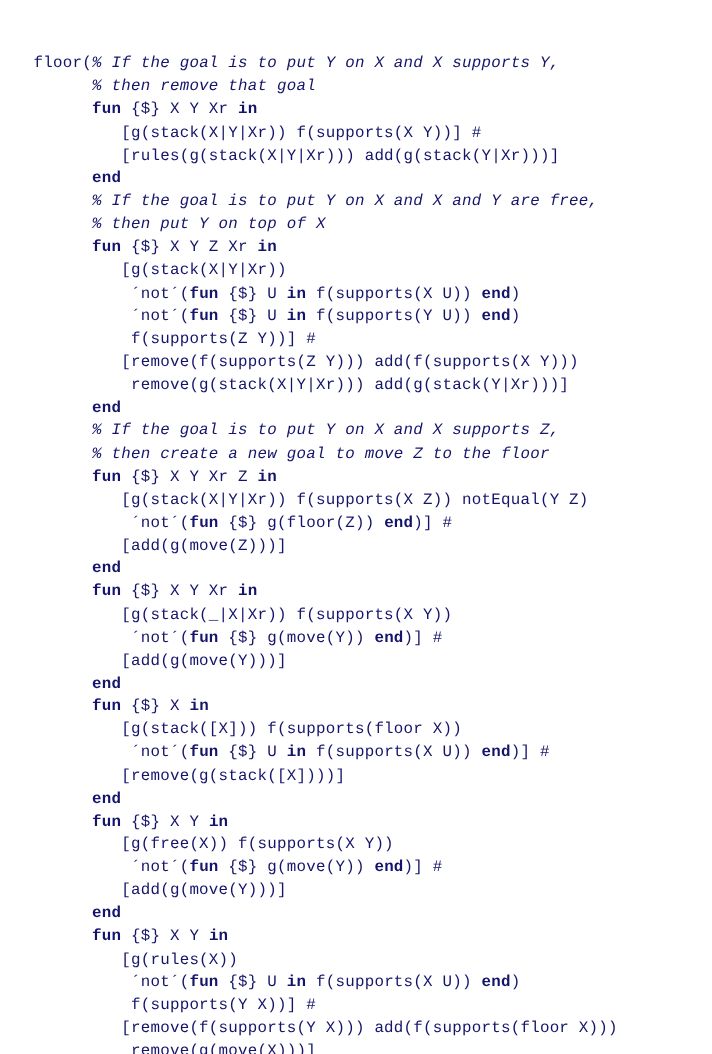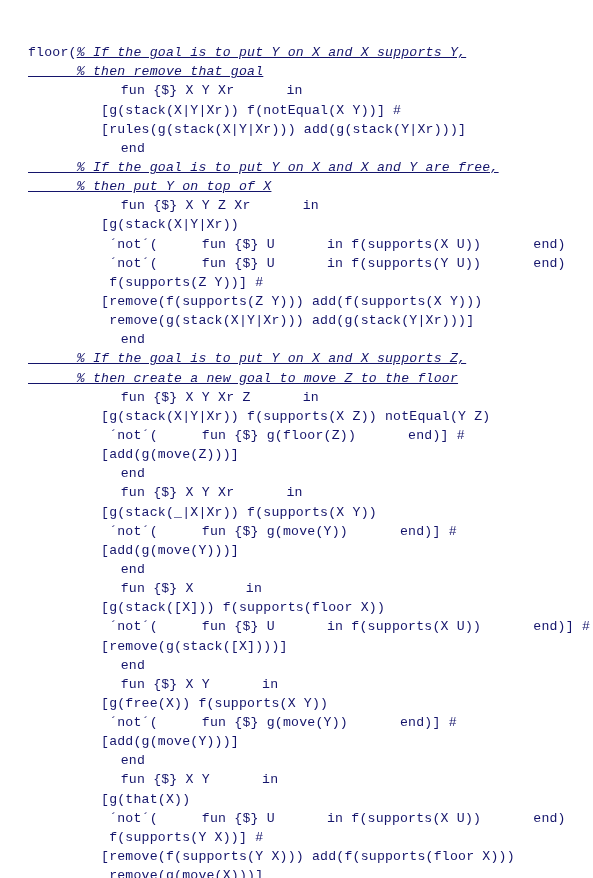--- a/index.html
+++ b/index.html
@@ -12,31 +12,31 @@
     line-height: 1.45;
     width: 593px;
     box-sizing: border-box;
   }
   .code-block {
     font-family: "Courier New", Courier, monospace;
     white-space: pre;
     font-size: 13.2px;
     letter-spacing: 0.2px;
   }
-  .kw { font-weight: normal; margin-left: 44px; }
-  .cm { font-style: italic; text-decoration: underline; }
+  .kw { font-weight: bold; }
+  .cm { font-style: italic; }
 </style>
 </head>
 <body>
 
 <div class="code-block">
 <span><span>floor(</span><span class="cm">% If the goal is to put Y on X and X supports Y,</span></span>
 <span><span class="cm">      % then remove that goal</span></span>
 <span><span>      </span><span class="kw">fun</span><span> {$} X Y Xr </span><span class="kw">in</span></span>
-<span><span>         [g(stack(X|Y|Xr)) f(notEqual(X Y))] #</span></span>
+<span><span>         [g(stack(X|Y|Xr)) f(supports(X Y))] #</span></span>
 <span><span>         [rules(g(stack(X|Y|Xr))) add(g(stack(Y|Xr)))]</span></span>
 <span><span>      </span><span class="kw">end</span></span>
 <span><span class="cm">      % If the goal is to put Y on X and X and Y are free,</span></span>
 <span><span class="cm">      % then put Y on top of X</span></span>
 <span><span>      </span><span class="kw">fun</span><span> {$} X Y Z Xr </span><span class="kw">in</span></span>
 <span><span>         [g(stack(X|Y|Xr))</span></span>
 <span><span>          ´not´(</span><span class="kw">fun</span><span> {$} U </span><span class="kw">in</span><span> f(supports(X U)) </span><span class="kw">end</span><span>)</span></span>
 <span><span>          ´not´(</span><span class="kw">fun</span><span> {$} U </span><span class="kw">in</span><span> f(supports(Y U)) </span><span class="kw">end</span><span>)</span></span>
 <span><span>          f(supports(Z Y))] #</span></span>
 <span><span>         [remove(f(supports(Z Y))) add(f(supports(X Y)))</span></span>
@@ -58,19 +58,19 @@
 <span><span>         [g(stack([X])) f(supports(floor X))</span></span>
 <span><span>          ´not´(</span><span class="kw">fun</span><span> {$} U </span><span class="kw">in</span><span> f(supports(X U)) </span><span class="kw">end</span><span>)] #</span></span>
 <span><span>         [remove(g(stack([X])))]</span></span>
 <span><span>      </span><span class="kw">end</span></span>
 <span><span>      </span><span class="kw">fun</span><span> {$} X Y </span><span class="kw">in</span></span>
 <span><span>         [g(free(X)) f(supports(X Y))</span></span>
 <span><span>          ´not´(</span><span class="kw">fun</span><span> {$} g(move(Y)) </span><span class="kw">end</span><span>)] #</span></span>
 <span><span>         [add(g(move(Y)))]</span></span>
 <span><span>      </span><span class="kw">end</span></span>
 <span><span>      </span><span class="kw">fun</span><span> {$} X Y </span><span class="kw">in</span></span>
-<span><span>         [g(that(X))</span></span>
+<span><span>         [g(rules(X))</span></span>
 <span><span>          ´not´(</span><span class="kw">fun</span><span> {$} U </span><span class="kw">in</span><span> f(supports(X U)) </span><span class="kw">end</span><span>)</span></span>
 <span><span>          f(supports(Y X))] #</span></span>
 <span><span>         [remove(f(supports(Y X))) add(f(supports(floor X)))</span></span>
 <span><span>          remove(g(move(X)))]</span></span>
 
 </div>
 
 </body></html>

